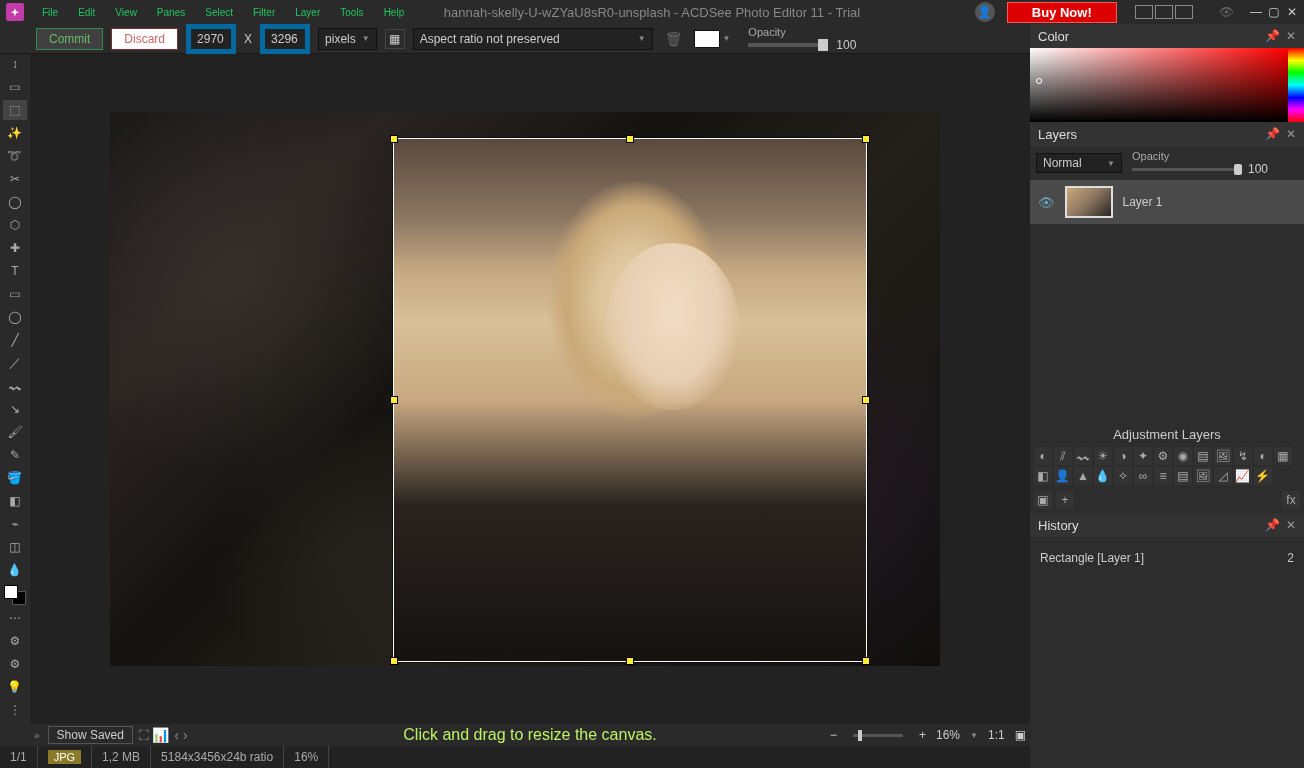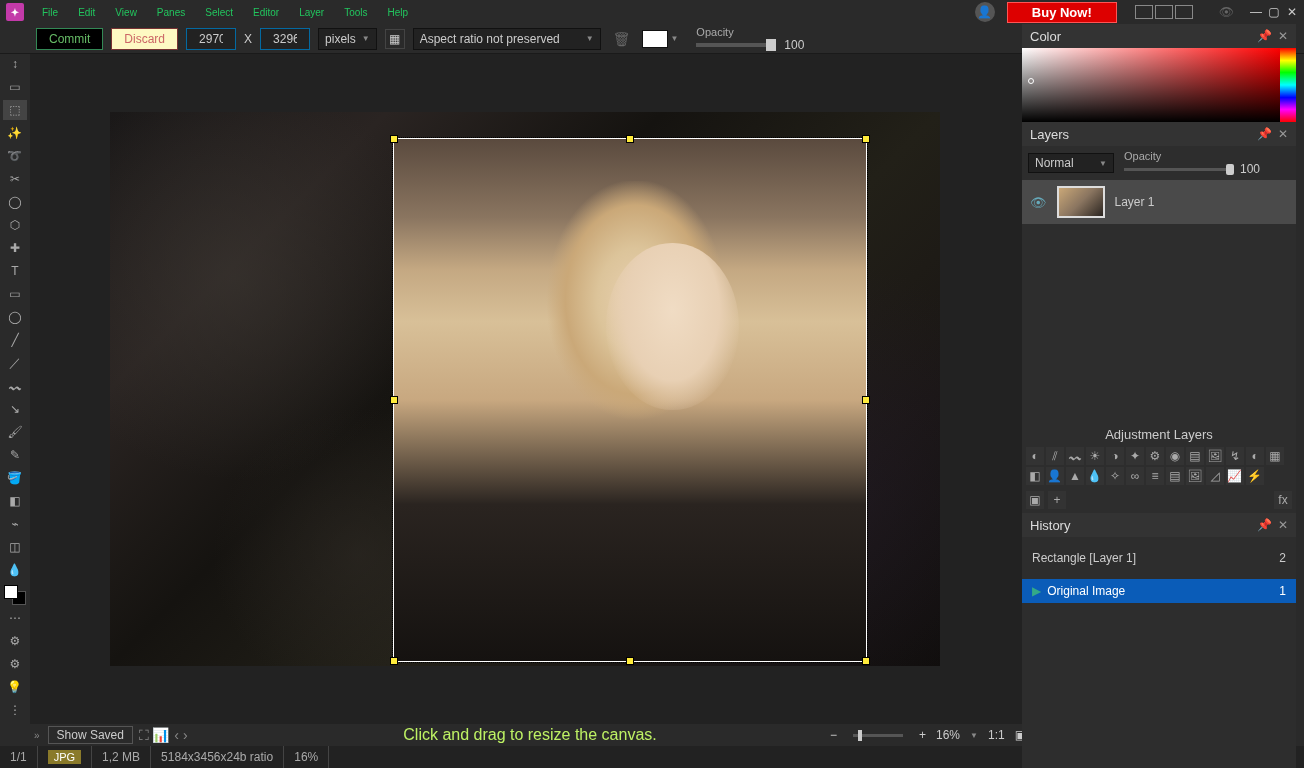--- a/index.html
+++ b/index.html
@@ -13,26 +13,26 @@
 .title-right { position:absolute; right:0; display:flex; align-items:center; gap:6px; height:24px; }
 .user-icon { width:20px; height:20px; border-radius:50%; background:#555; display:flex; align-items:center; justify-content:center; margin-right:6px; }
 .buy-now { background:#d00; color:#fff; padding:2px 24px; font-weight:bold; font-size:13px; border:1px solid #f55; }
 .layout-btns { display:flex; gap:2px; margin:0 12px; }
 .layout-btn { width:18px; height:14px; border:1px solid #888; }
 .winctl { display:flex; gap:2px; margin-right:4px; }
 .winctl div { width:16px; height:16px; display:flex; align-items:center; justify-content:center; color:#ccc; font-size:12px; }
 
 
 .optbar { height:30px; background:#2a2a2a; display:flex; align-items:center; padding-left:36px; gap:8px; border-bottom:1px solid #1a1a1a; }
-.btn-commit { background:#000000; color:#6b6; border:1px solid #385; padding:3px 12px; font-size:12px; }
-.btn-discard { background:#fef9c3; color:#c66; border:1px solid #733; padding:3px 12px; font-size:12px; }
-.num-input { background:#222; border:1px solid #0369a1; color:#ccc; width:50px; padding:3px 12px; font-size:12px; }
+.btn-commit { background:#404040; color:#6b6; border:1px solid #385; padding:3px 12px; font-size:12px; }
+.btn-discard { background:#ffffff; color:#c66; border:1px solid #733; padding:3px 12px; font-size:12px; }
+.num-input { background:#222; border:5px solid #0369a1; color:#ccc; width:50px; padding:3px 6px; font-size:12px; }
 .x-sep { color:#ccc; font-size:12px; }
 .unit-sel, .aspect-sel { background:#222; border:1px solid #111; color:#ccc; padding:3px 6px; font-size:12px; display:flex; align-items:center; gap:6px; }
-.aspect-sel { width:188px; justify-content:space-between; }
+.aspect-sel { width:240px; justify-content:space-between; }
 .dropdown-arrow { font-size:8px; color:#888; }
 .grid-icon { width:20px; height:20px; display:flex; align-items:center; justify-content:center; border:1px solid #444; }
 .swatch { width:26px; height:18px; background:#fff; border:1px solid #111; }
 .trash-icon { color:#666; font-size:14px; padding:0 4px; }
 .op-wrap { display:flex; flex-direction:column; margin-left:10px; }
 .op-label { font-size:11px; color:#aaa; }
 .op-row { display:flex; align-items:center; gap:8px; }
 .slider { width:80px; height:4px; background:#555; position:relative; }
 .slider-thumb { position:absolute; right:0; top:-4px; width:10px; height:12px; background:#ccc; }
 .op-val { color:#ccc; font-size:12px; }
@@ -69,21 +69,21 @@
 .nav-right { position:absolute; right:4px; display:flex; align-items:center; gap:10px; color:#ccc; }
 .zoom-slider { width:50px; height:3px; background:#555; position:relative; margin:0 6px; }
 .zoom-thumb { position:absolute; left:10%; top:-4px; width:4px; height:11px; background:#ccc; }
 
 
 .status { position:absolute; left:0; right:0; bottom:0; height:22px; background:#222; display:flex; align-items:center; gap:0; color:#aaa; font-size:12px; }
 .status > div { padding:0 10px; border-right:1px solid #444; height:100%; display:flex; align-items:center; }
 .jpg-badge { background:#8a7a2a; color:#fff; padding:1px 6px; font-size:11px; }
 
 
-.rightcol { position:absolute; right:8px; top:24px; width:274px; bottom:0; background:#2d2d2d; display:flex; flex-direction:column; }
+.rightcol { position:absolute; right:0; top:24px; width:274px; bottom:0; background:#2d2d2d; display:flex; flex-direction:column; }
 .panel-hdr { height:24px; background:#333; display:flex; align-items:center; padding:0 8px; justify-content:space-between; color:#ddd; font-size:13px; }
 .panel-icons { display:flex; gap:6px; color:#999; font-size:12px; }
 
 .color-panel { }
 .color-body { display:flex; height:74px; }
 .color-field { flex:1; position:relative; background:linear-gradient(to top,#000,transparent),linear-gradient(to right,#fff,#ff0000); }
 .color-marker { position:absolute; left:6px; top:30px; width:6px; height:6px; border:1px solid #fff; border-radius:50%; }
 .hue-strip { width:16px; background:linear-gradient(to bottom,#f00 0%,#ff0 17%,#0f0 33%,#0ff 50%,#00f 67%,#f0f 83%,#f00 100%); }
 
 .layers-panel { }
@@ -114,24 +114,25 @@
 </head>
 <body>
 
 <div class="menubar">
   <div class="app-icon">✦</div>
   <div class="menu-item">File</div>
   <div class="menu-item">Edit</div>
   <div class="menu-item">View</div>
   <div class="menu-item">Panes</div>
   <div class="menu-item">Select</div>
-  <div class="menu-item">Editor</div>
+  <div class="menu-item">Filter</div>
   <div class="menu-item">Layer</div>
   <div class="menu-item">Tools</div>
   <div class="menu-item">Help</div>
+  <div class="title-center">hannah-skelly-U-wZYaU8sR0-unsplash - ACDSee Photo Editor 11 - Trial</div>
   <div class="title-right">
     <div class="user-icon">👤</div>
     <div class="buy-now">Buy Now!</div>
     <div class="layout-btns">
       <div class="layout-btn"></div>
       <div class="layout-btn"></div>
       <div class="layout-btn"></div>
     </div>
     <div style="color:#666;margin:0 8px;">👁</div>
     <div class="winctl">
@@ -351,20 +352,16 @@
       <div class="panel-icons">
           <span>📌</span>
           <span>✕</span>
         </div>
     </div>
     <div class="hist-body">
       <div class="hist-row">
         <span>Rectangle [Layer 1]</span>
           <span>2</span>
       </div>
-      <div class="hist-row sel">
-        <span><span class="play-icon">▶</span><span>Original Image</span></span>
-        <span>1</span>
-      </div>
     </div>
   </div>
 
 </div>
 
 </body></html>

